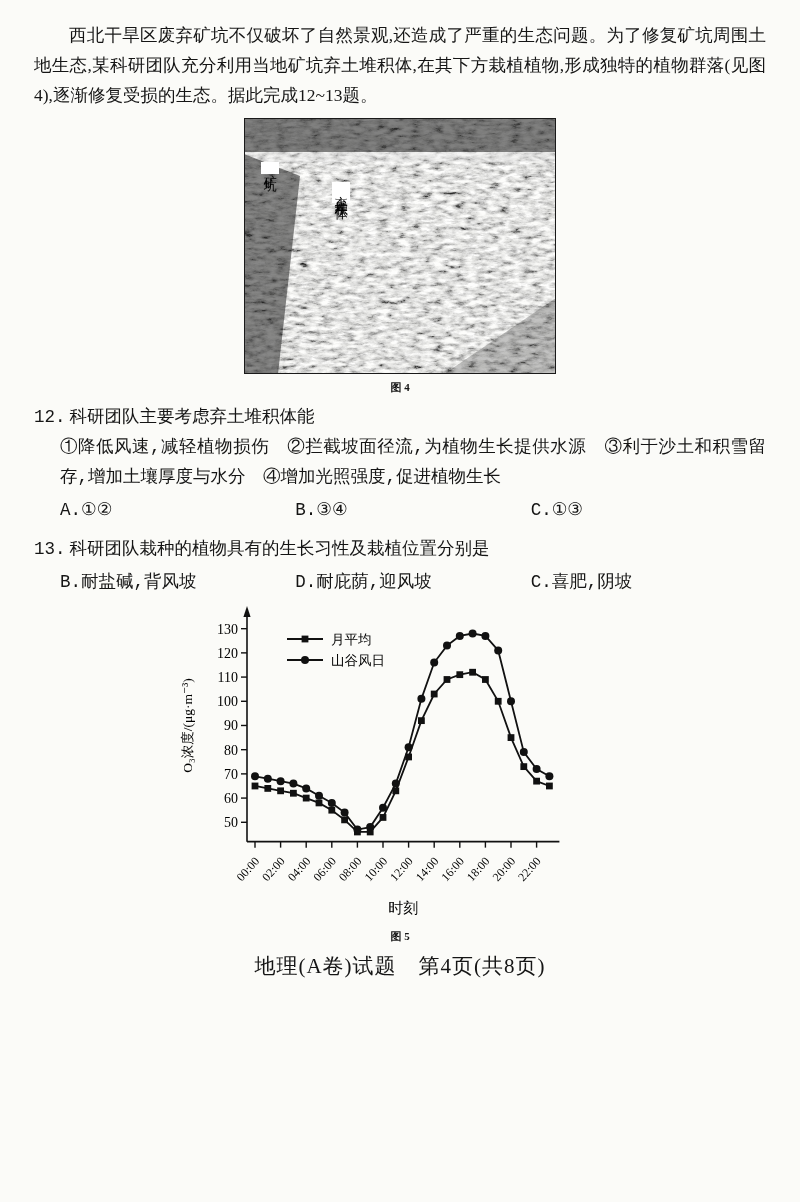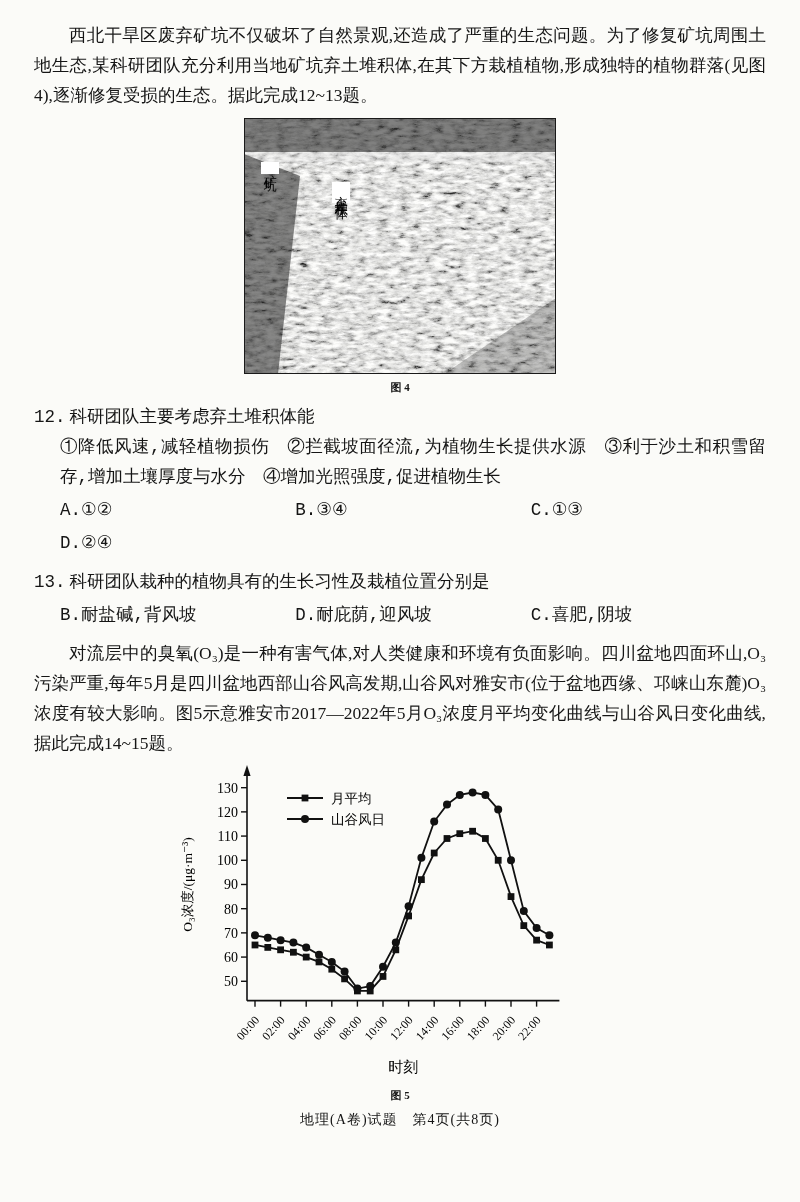--- a/index.html
+++ b/index.html
@@ -18,21 +18,21 @@
   .label-pit{left:17px;top:44px;}
   .label-mound{left:88px;top:64px;}
   .fig-caption{text-align:center;font-size:11px;margin:6px 0 0 0;font-weight:bold;}
   .question{font-size:17.5px;line-height:30px;margin-top:7px;font-family:Liberation Mono, monospace;}
   .qstem{display:flex;}
   .qnum{flex:0 0 auto;padding-right:4px;}
   .qitems{margin:0 0 0 26px;text-align:justify;}
   .opts{display:grid;grid-template-columns:1fr 1fr 1fr;margin:2px 0 0 26px;line-height:33px;}
   .chart-wrap{text-align:center;margin-top:4px;}
   .chart-wrap svg{font-family:"Liberation Serif","DejaVu Serif",serif;}
-  .footer{ text-align:center;font-size:14px;margin-top:8px;letter-spacing:1px;}
+  .footer{ text-align:center;font-size:21px;margin-top:8px;letter-spacing:1px;}
 </style>
 </head>
 <body>
 
 <div class="page">
 
   <p class="para">西北干旱区废弃矿坑不仅破坏了自然景观,还造成了严重的生态问题。为了修复矿坑周围土地生态,某科研团队充分利用当地矿坑弃土堆积体,在其下方栽植植物,形成独特的植物群落(见图4),逐渐修复受损的生态。据此完成12~13题。</p>
 
   <div class="fig4-wrap">
     <svg class="fig4-photo" viewBox="0 0 312 256" preserveAspectRatio="none">
@@ -62,37 +62,35 @@
   <div class="question">
     <div class="qstem">
       <span class="qnum">12.</span>
       <span>科研团队主要考虑弃土堆积体能</span>
     </div>
     <div class="qitems">①降低风速,减轻植物损伤　②拦截坡面径流,为植物生长提供水源　③利于沙土和积雪留存,增加土壤厚度与水分　④增加光照强度,促进植物生长</div>
     <div class="opts">
       <span>A.①②</span>
       <span>B.③④</span>
       <span>C.①③</span>
-      <span>D.②④</span>
     </div>
   </div>
 
   <div class="question">
     <div class="qstem">
       <span class="qnum">13.</span>
       <span>科研团队栽种的植物具有的生长习性及栽植位置分别是</span>
     </div>
     <div class="opts">
       <span>B.耐盐碱,背风坡</span>
       <span>D.耐庇荫,迎风坡</span>
       <span>C.喜肥,阴坡</span>
     </div>
   </div>
 
-  <p class="para" style="margin-top:6px;">对流层中的臭氧(O₃)是一种有害气体,对人类健康和环境有负面影响。四川盆地四面环山,O₃污染严重,每年5月是四川盆地西部山谷风高发期,山谷风对雅安市(位于盆地西缘、邛崃山东麓)O₃浓度有较大影响。图5示意雅安市2017—2022年5月O₃浓度月平均变化曲线与山谷风日变化曲线,据此完成14~15题。</p>
 
   <div class="chart-wrap">
     <svg id="chart-svg" width="450" height="316" viewBox="0 0 450 316">
         <line x1="72" y1="238.64" x2="72" y2="12" stroke="#111" stroke-width="1.6"></line>
         <polygon points="68.4,14 75.6,14 72,3" fill="#111"></polygon>
         <line x1="66" y1="219.28" x2="72" y2="219.28" stroke="#111" stroke-width="1.4"></line>
         <text x="63" y="224.28" text-anchor="end" font-size="14">50</text>
         <line x1="66" y1="195.07999999999998" x2="72" y2="195.07999999999998" stroke="#111" stroke-width="1.4"></line>
         <text x="63" y="200.07999999999998" text-anchor="end" font-size="14">60</text>
         <line x1="66" y1="170.88" x2="72" y2="170.88" stroke="#111" stroke-width="1.4"></line>

